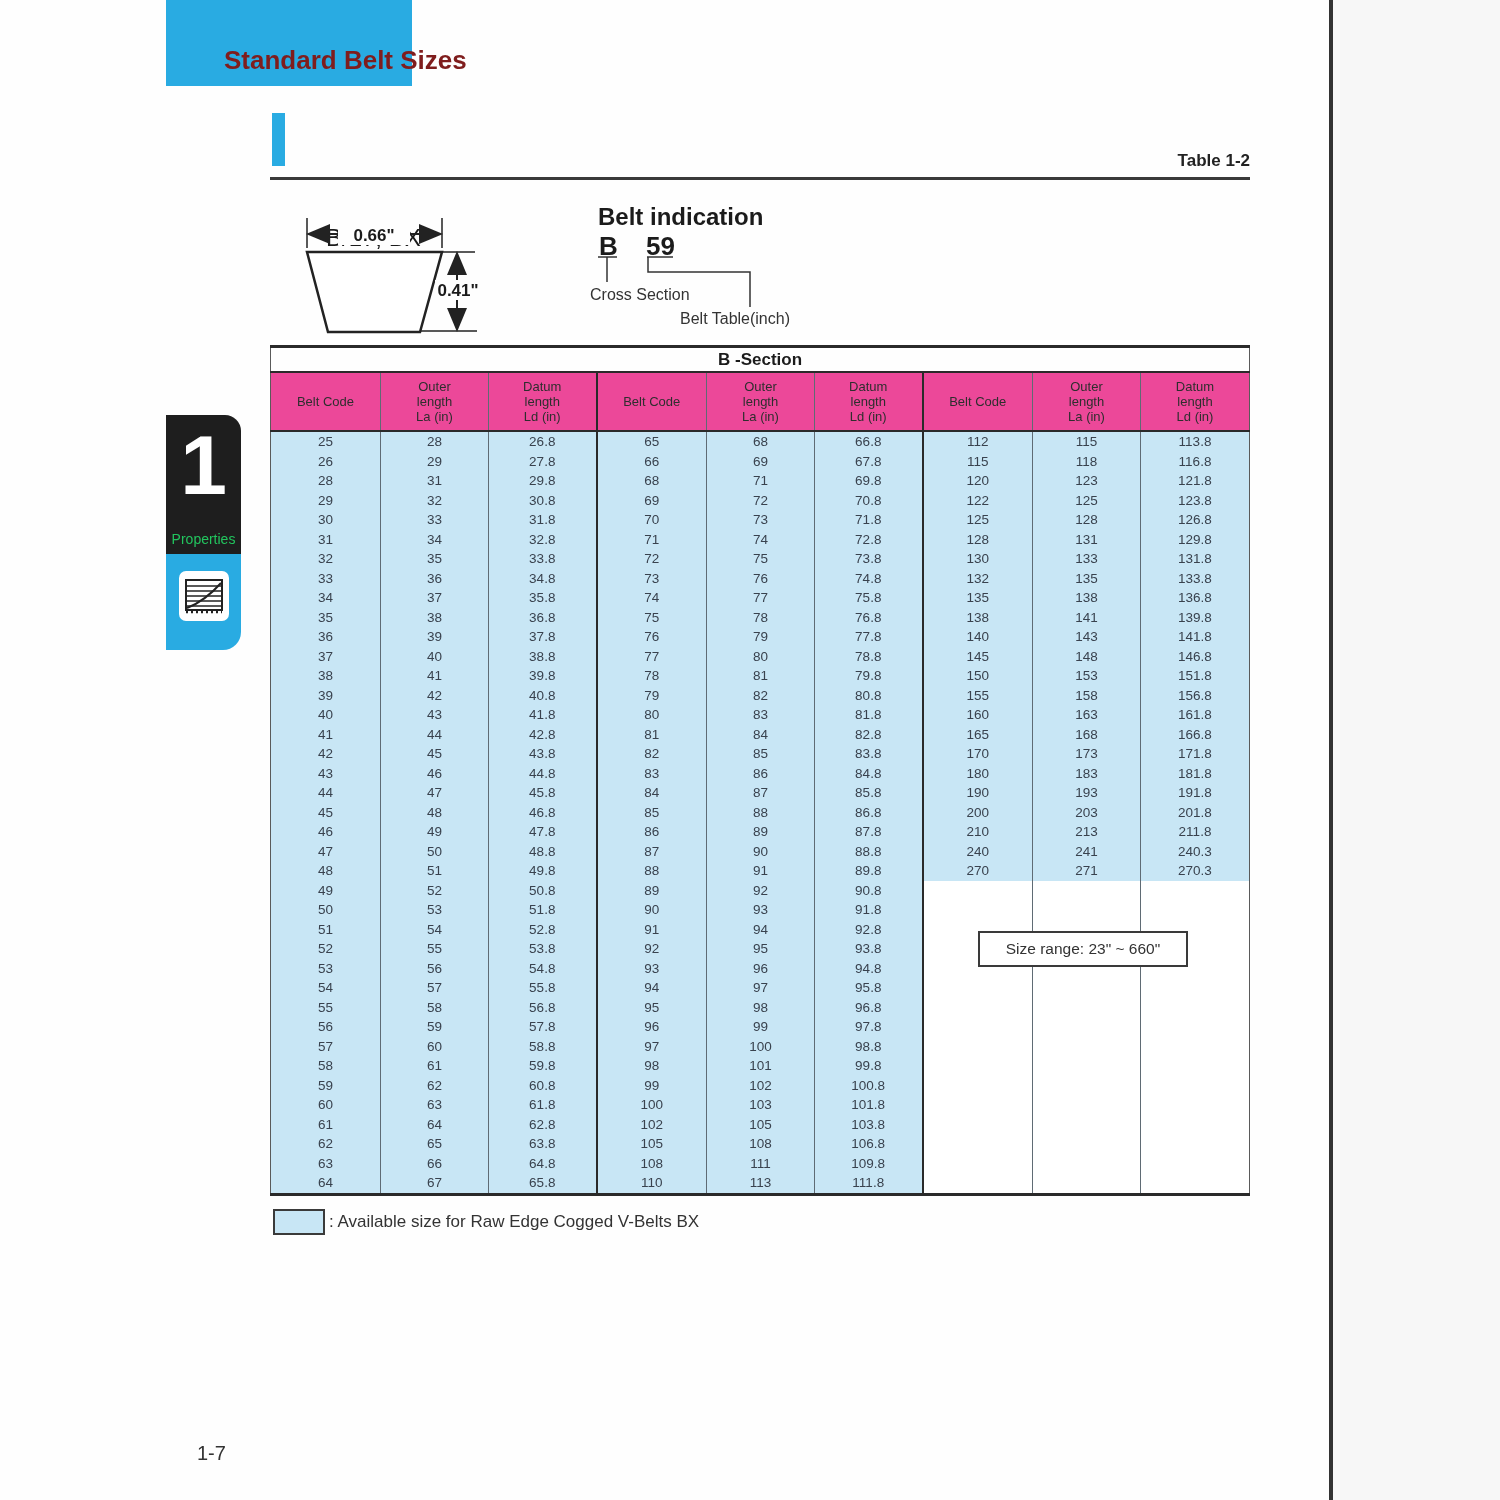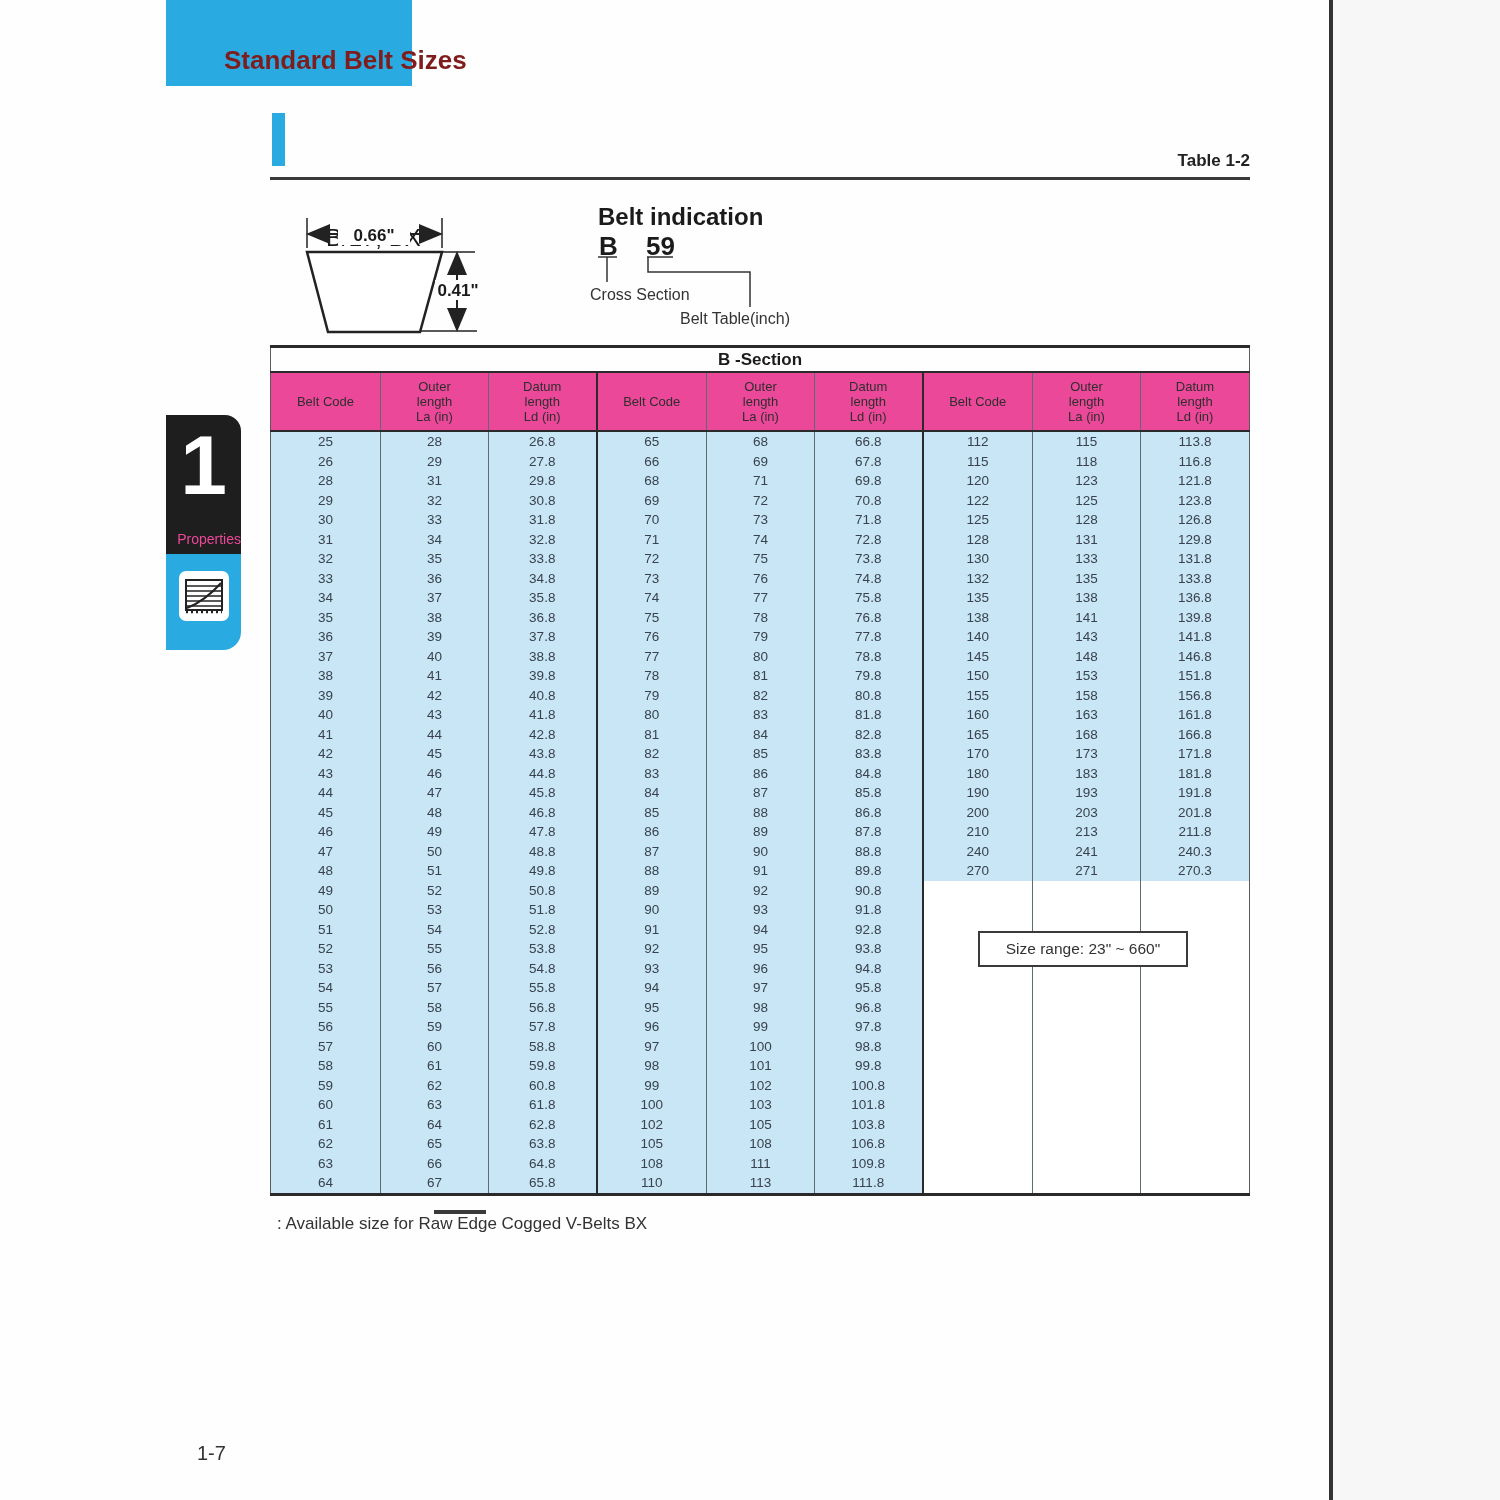--- a/index.html
+++ b/index.html
@@ -31,22 +31,22 @@
   .ind-59{left:646px;top:231px;font-size:26px;font-weight:bold;color:#1b1b1b;}
   .cross-section-label{left:590px;top:286px;font-size:16px;color:#333;}
   .belt-code-label{left:680px;top:310px;font-size:16px;color:#333;}
   .dim-svg{left:270px;top:185px;}
 
   
   .tab-black{left:166px;top:415px;width:75px;height:139px;background:#1e1e1e;
              border-radius:0 16px 0 0;}
   .tab-number{position:absolute;left:0;top:2px;width:100%;text-align:center;
               color:#fff;font-size:84px;font-weight:bold;line-height:96px;}
-  .tab-caption{position:absolute;left:0;bottom:7px;width:100%;text-align:right;
-               color:#ec4899;font-size:14px;}
+  .tab-caption{position:absolute;left:0;bottom:7px;width:100%;text-align:center;
+               color:#22c55e;font-size:14px;}
   .tab-cyan{left:166px;top:554px;width:75px;height:96px;background:#29abe2;
             border-radius:0 0 18px 0;}
   .tab-icon-box{position:absolute;left:13px;top:17px;width:50px;height:50px;
                 background:#fff;border-radius:7px;}
 
   
   #belt-table{position:absolute;left:270px;top:345px;border-collapse:collapse;
               table-layout:fixed;border-top:3px solid #2a2a2a;border-bottom:3px solid #2a2a2a;
               border-left:1px solid #5a5a5a;border-right:1px solid #5a5a5a;}
   #belt-table th,#belt-table td{padding:0;margin:0;}
@@ -61,21 +61,21 @@
   .vg{border-left:2px solid #2a2a2a;}
   td.shaded{background:#c8e6f5;}
   td.empty{background:#ffffff;}
 
   
   .size-range{left:978px;top:931px;width:206px;height:32px;background:#fff;
               border:2px solid #3a3a3a;text-align:center;line-height:32px;
               font-size:15.5px;color:#333;z-index:5;}
 
   
-  .legend{left:273px;top:1210px;height:24px;display:flex;align-items:center;flex-direction:column;}
+  .legend{left:273px;top:1210px;height:24px;display:flex;align-items:center;}
   .legend-swatch{width:48px;height:22px;background:#c8e6f5;border:2px solid #3a3a3a;}
   .legend-text{font-size:17px;color:#333;margin-left:4px;white-space:nowrap;}
 
   .page-num{left:197px;top:1442px;font-size:20px;color:#333;}
   svg{display:block;}
 </style>
 </head>
 <body>
 
 <div class="page">

